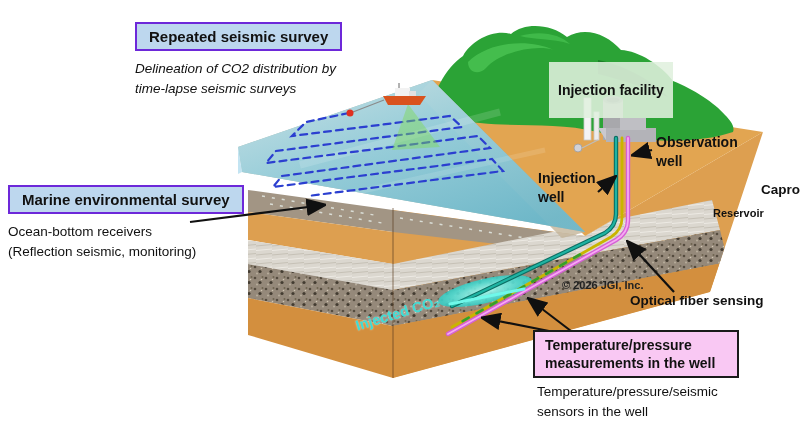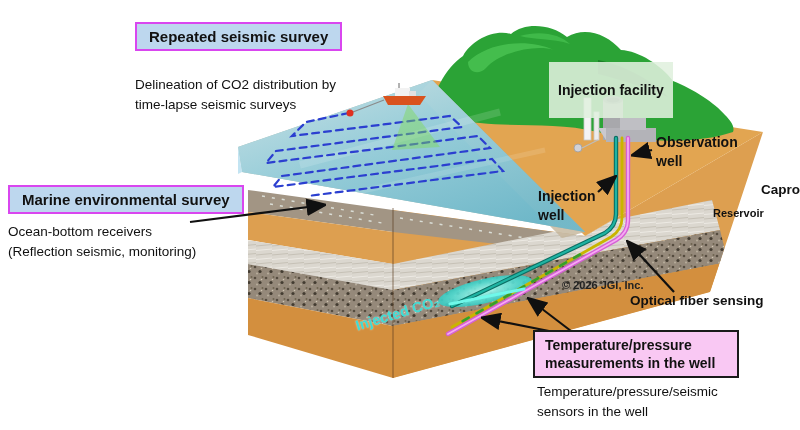--- a/index.html
+++ b/index.html
@@ -1,21 +1,21 @@
 <!DOCTYPE html>
 <html><head>
 <meta charset="utf-8">
 <style>
   html,body{margin:0;padding:0;background:#fff;}
   #stage{position:relative;width:800px;height:430px;background:#fff;overflow:hidden;
          font-family:"Liberation Sans",sans-serif;color:#111;}
   #art{position:absolute;left:0;top:0;}
   .lbl{position:absolute;line-height:19px;font-size:14px;white-space:nowrap;}
   .bold{font-weight:bold;}
-  .box-blue{position:absolute;background:#BDD7EE;border:2px solid #d946ef;
+  .box-blue{position:absolute;background:#BDD7EE;border:2px solid #6d28d9;
             padding:4px 12px;font-size:15px;font-weight:bold;white-space:nowrap;}
   .box-pink{position:absolute;background:#F9C8F3;border:2px solid #1a1a1a;
             padding:4px 10px;font-size:14px;font-weight:bold;text-align:left;line-height:18px;}
   .desc{position:absolute;font-size:13.5px;line-height:20px;}
   .facility-lbl{position:absolute;background:rgba(224,240,222,0.88);padding:20px 9px;
                 font-size:14px;font-weight:bold;}
   .co2-lbl{position:absolute;font-size:14.5px;font-weight:bold;color:#3FDCD4;
            transform:rotate(-17deg);transform-origin:left center;
            text-shadow:0 0 2px rgba(255,255,255,0.6);}
   .line2 span{display:block;}
@@ -150,42 +150,42 @@
     <line x1="190" y1="222" x2="324" y2="205" marker-end="url(#ah)"></line>
     <line x1="652" y1="150" x2="633" y2="155" marker-end="url(#ah)"></line>
     <line x1="598" y1="192" x2="615" y2="177" marker-end="url(#ah)"></line>
     <line x1="674" y1="292" x2="628" y2="242" marker-end="url(#ah)"></line>
     <line x1="549" y1="331" x2="483" y2="318" marker-end="url(#ah)"></line>
     <line x1="571" y1="331" x2="529" y2="299" marker-end="url(#ah)"></line>
   </g>
 </svg>
 
 <div class="box-blue" style="left:135px;top:22px;">Repeated seismic survey</div>
-<div class="desc line2" style="left:135px;top:75px;">
+<div class="desc line2" style="left:135px;top:59px;font-style:italic;">
   <span>Delineation of CO2 distribution by</span>
   <span>time-lapse seismic surveys</span>
 </div>
 
 <div class="box-blue" style="left:8px;top:185px;">Marine environmental survey</div>
 <div class="desc line2" style="left:8px;top:222px;">
   <span>Ocean-bottom receivers</span>
   <span>(Reflection seismic, monitoring)</span>
 </div>
 
 <div class="facility-lbl" style="left:549px;top:62px;">Injection facility</div>
 
 <div class="lbl bold line2" style="left:656px;top:133px;">
   <span>Observation</span>
   <span>well</span>
 </div>
 
 <div class="lbl bold" style="left:716px;top:180px;font-size:13.5px;margin-left:45px;">Caprock</div>
 <div class="lbl bold" style="left:713px;top:204px;font-size:11px;">Reservoir</div>
 
-<div class="lbl bold line2" style="left:538px;top:187px;">
+<div class="lbl bold line2" style="left:538px;top:169px;">
   <span>Injection</span>
   <span>well</span>
 </div>
 
 <div class="lbl bold" style="left:562px;top:276px;font-size:11px;color:#222;">© 2026 JGI, Inc.</div>
 
 <div class="lbl bold" style="left:630px;top:291px;font-size:13.5px;">Optical fiber sensing</div>
 
 <div class="co2-lbl" style="left:356px;top:318px;">Injected CO₂</div>
 

